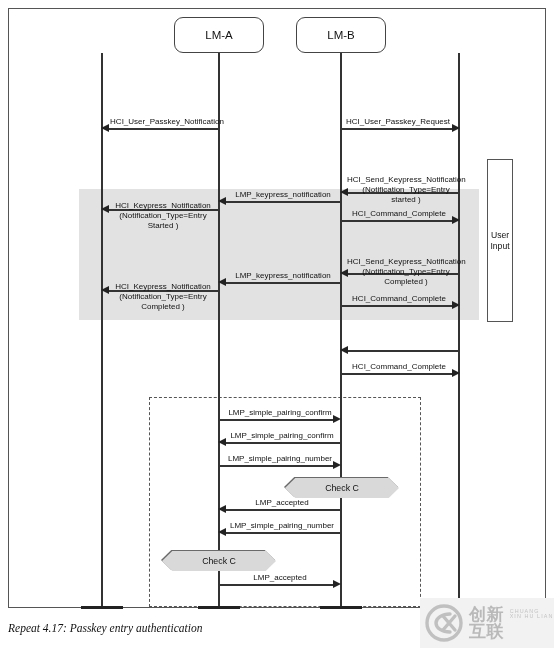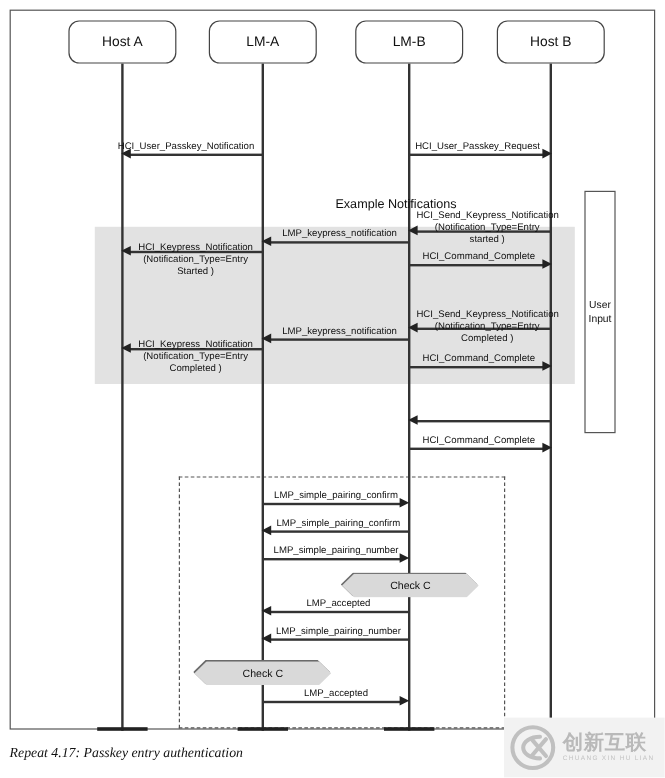--- a/index.html
+++ b/index.html
@@ -95,21 +95,21 @@
     background: #e2e2e2;
     z-index: 1;
   }
 
   
   #user-input-box {
     position: absolute;
     left: 478px;
     top: 150px;
     width: 26px;
-    height: 202px;
+    height: 163px;
     border: 1.3px solid #555;
     background: #fff;
     box-sizing: border-box;
     display: flex;
     align-items: center;
     justify-content: center;
     text-align: center;
     font-size: 8.6px;
     line-height: 1.25;
     color: #111;
@@ -224,21 +224,21 @@
     align-items: center;
     z-index: 20;
   }
   #wm-logo {
     margin-left: 4px;
     flex: 0 0 auto;
   }
   #wm-text {
     margin-left: 5px;
     display: flex;
-    flex-direction: column;
+    flex-direction: row;
     justify-content: space-between;
   }
   #wm-cn {
     font-size: 17px;
     font-weight: bold;
     color: #b9b9b9;
     letter-spacing: 0.5px;
     line-height: 1;
   }
   #wm-en {
@@ -263,47 +263,40 @@
     <div class="lifeline" style="left:92px; top:44px; height:556px;"></div>
     <div class="lifeline" style="left:209px; top:44px; height:556px;"></div>
     <div class="lifeline" style="left:331px; top:44px; height:556px;"></div>
     <div class="lifeline" style="left:449px; top:44px; height:556px;"></div>
 
     <div class="lifeline-foot" style="left:72px;  top:597px;"></div>
     <div class="lifeline-foot" style="left:189px; top:597px;"></div>
     <div class="lifeline-foot" style="left:311px; top:597px;"></div>
     <div class="lifeline-foot" style="left:429px; top:597px;"></div>
 
-    <div class="participant" style="left:48px; top:8px;">
-      <span>Host A</span>
-    </div>
     <div class="participant" style="left:287px; top:8px;">
       <span>LM-B</span>
     </div>
     <div class="participant" style="left:165px; top:8px;">
       <span>LM-A</span>
     </div>
-    <div class="participant" style="left:405px; top:8px;">
-      <span>Host B</span>
-    </div>
 
 
     <div id="user-input-box">
       <span>User<br>Input</span>
     </div>
 
     <div class="msg" style="left:98px; top:119px; width:112px;"></div>
     <div class="arrowhead arrow-left" style="left:92px; top:114.8px;"></div>
-    <div class="msg-label" style="left:88px; top:108px; width:116px;">HCI_User_Passkey_Notification</div>
+    <div class="msg-label" style="left:100px; top:108px; width:116px;">HCI_User_Passkey_Notification</div>
 
     <div class="msg" style="left:332px; top:119px; width:112px;"></div>
     <div class="arrowhead arrow-right" style="left:443px; top:114.8px;"></div>
     <div class="msg-label" style="left:330px; top:108px; width:118px;">HCI_User_Passkey_Request</div>
 
-    <div class="section-title" style="left:216px; top:155px; width:210px;">Example Notifications</div>
 
     <div class="msg" style="left:337px; top:183px; width:113px;"></div>
     <div class="arrowhead arrow-left" style="left:331px; top:178.8px;"></div>
     <div class="msg-label wrap" style="left:338px; top:166px; width:118px;">
       <span>HCI_Send_Keypress_Notification</span><br>
       <span>(Notification_Type=Entry</span><br>
       <span>started )</span>
     </div>
 
     <div class="msg" style="left:215px; top:192px; width:117px;"></div>

